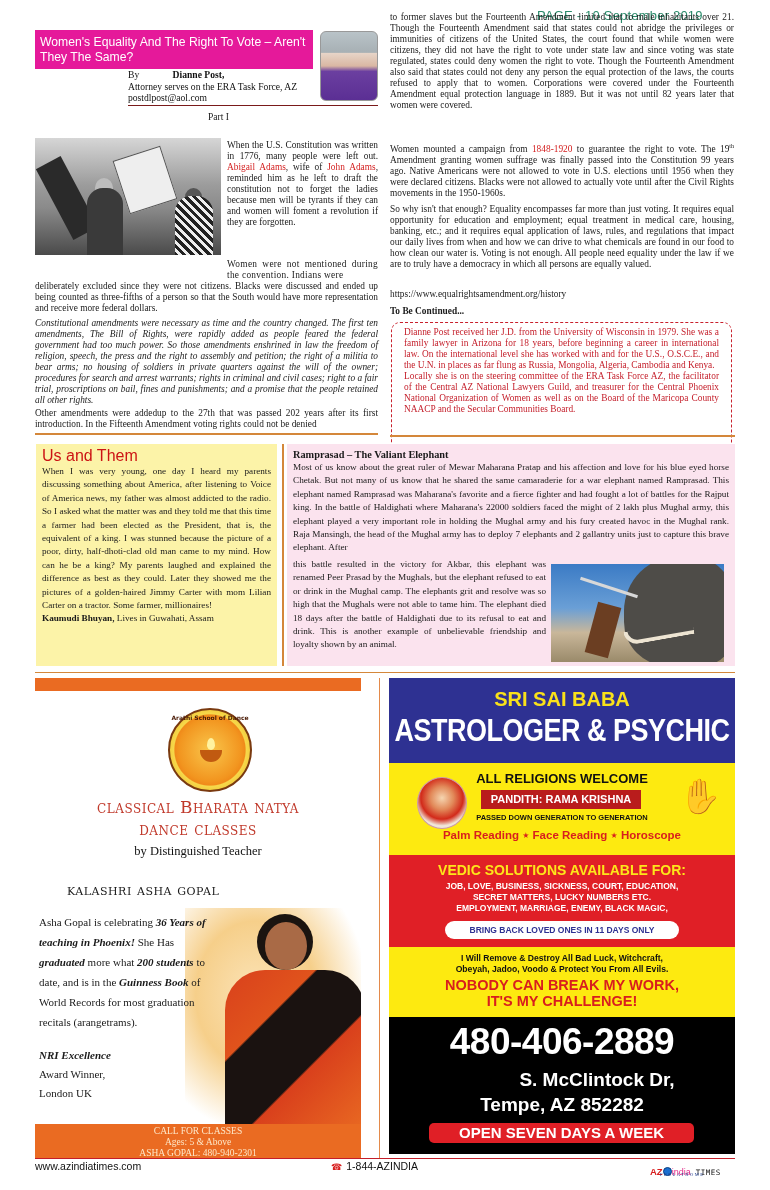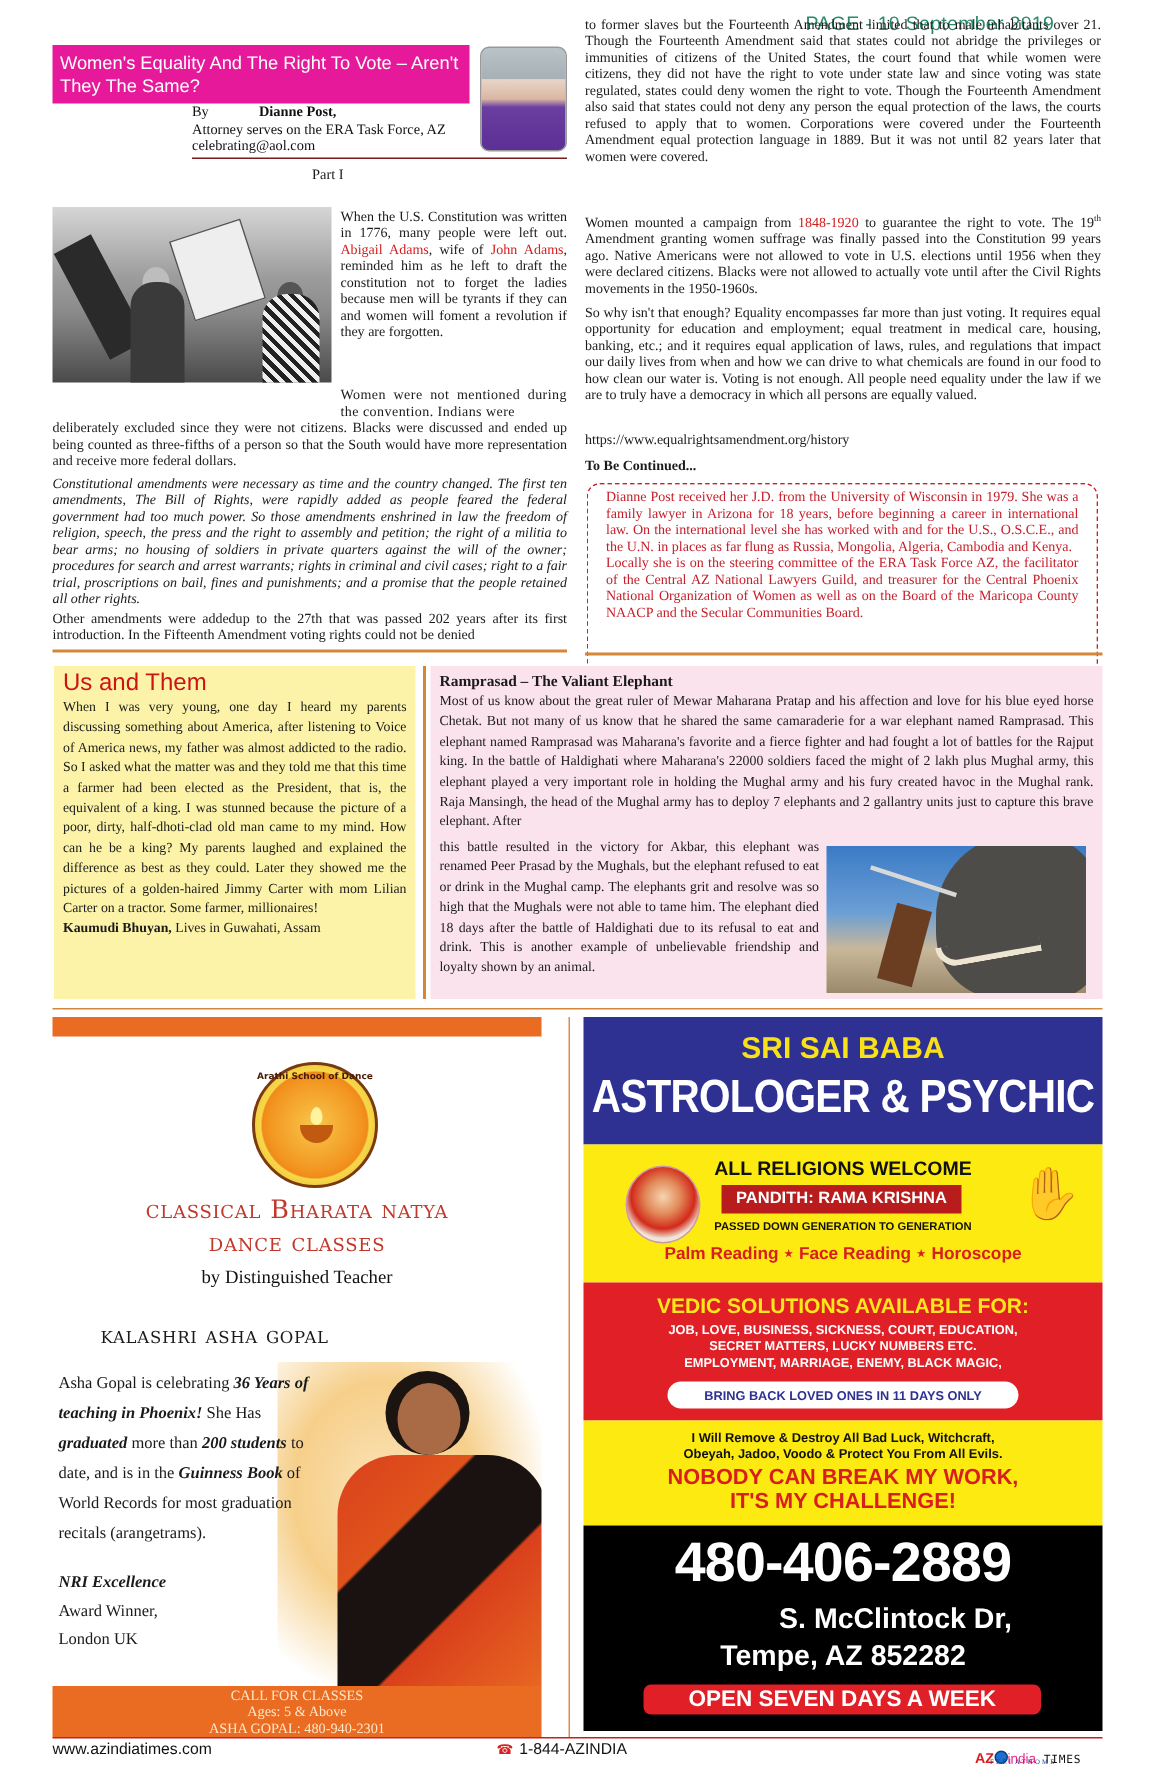--- a/index.html
+++ b/index.html
@@ -132,21 +132,21 @@
 </head>
 <body>
 
 <div class="abs" id="page-date">PAGE - 10 September 2019</div>
 
 <div class="abs" id="title-banner">Women's Equality And The Right To Vote – Aren't They The Same?</div>
 <div class="abs" id="author-photo"></div>
 <div class="abs" id="byline">
   <span>By </span><b>Dianne Post,</b><br>
   <span>Attorney serves on the ERA Task Force, AZ</span><br>
-  <span>celebrating@aol.com</span>
+  <span>postdlpost@aol.com</span>
 </div>
 <div class="abs" id="byline-rule"></div>
 <div class="abs" id="part-label">Part I</div>
 
 <div class="abs" id="protest-photo">
   <div class="sign1"></div>
   <div class="sign2"></div>
   <div class="face1"></div>
   <div class="person1"></div>
   <div class="face2"></div>
@@ -212,21 +212,21 @@
     <div>dance classes</div>
   </div>
   <div id="dance-sub">by Distinguished Teacher</div>
   <div id="teacher-name">kalashri asha gopal</div>
   <div id="dancer-photo">
     <div class="saree"></div>
     <div class="hair"></div>
     <div class="face"></div>
   </div>
   <div id="dance-desc">
-    <span>Asha Gopal is celebrating </span><b><i>36 Years of teaching in Phoenix!</i></b><span> She Has </span><b><i>graduated</i></b><span> more than </span><b><i>200 students</i></b><span> to date, and is in the </span><b><i>Guinness Book</i></b><span> of World Records for most graduation recitals (arangetrams).</span>
+    <span>Asha Gopal is celebrating </span><b><i>36 Years of teaching in Phoenix!</i></b><span> She Has </span><b><i>graduated</i></b><span> more what </span><b><i>200 students</i></b><span> to date, and is in the </span><b><i>Guinness Book</i></b><span> of World Records for most graduation recitals (arangetrams).</span>
   </div>
   <div id="dance-award">
     <b><i>NRI Excellence</i></b><br>
     <span>Award Winner,</span><br>
     <span>London UK</span>
   </div>
   <div id="dance-cta">
     <div>CALL FOR CLASSES</div>
     <div>Ages: 5 &amp; Above</div>
     <div>ASHA GOPAL: 480-940-2301</div>

